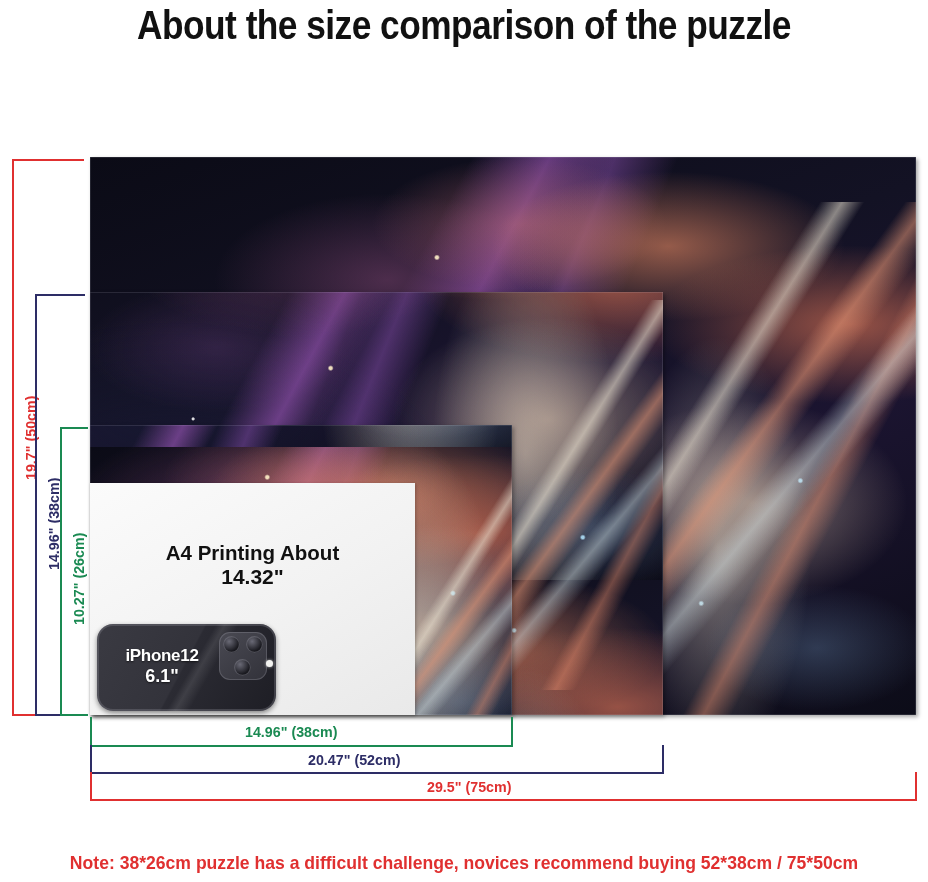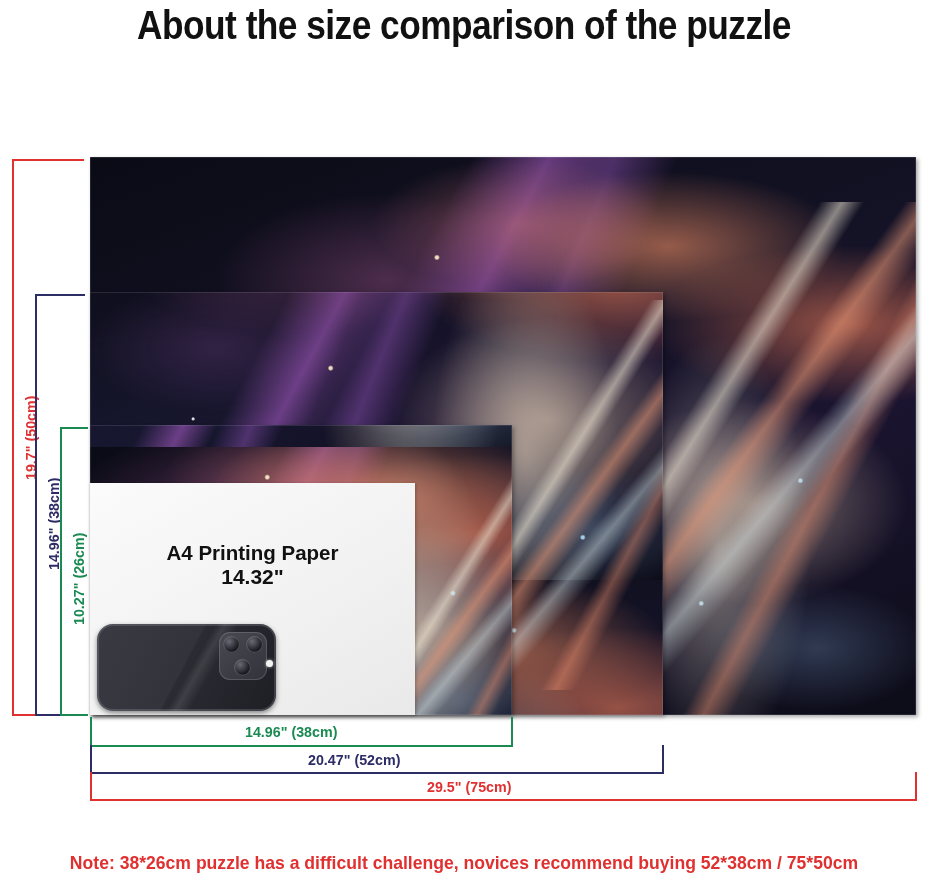--- a/index.html
+++ b/index.html
@@ -197,33 +197,37 @@
       <div class="neb" style="background-position:0 -268px;"></div>
       <div class="wing" style="right:-22%;top:-6%;height:112%;"></div>
     </div>
     <svg class="jig" viewBox="0 0 422 290" preserveAspectRatio="none">
       <rect width="422" height="290" fill="url(#pzL)"></rect>
     </svg>
   </div>
 
   <div id="a4-paper">
     <div class="a4-label">
-      <span class="l1">A4 Printing Paper</span>
+      <span class="l1">A4 Printing About</span>
       <span class="l2">14.32"</span>
     </div>
   </div>
 
   <div id="iphone">
     <div class="glint"></div>
     <div class="cam-module">
       <div class="lens l1"></div>
       <div class="lens l2"></div>
       <div class="lens l3"></div>
       <div class="flash"></div>
     </div>
+    <div class="phone-label">
+      <span class="p1">iPhone12</span>
+      <span class="p2">6.1"</span>
+    </div>
   </div>
 
   <div class="bracket">
     <div class="seg" style="left:12px;  top:159px; width:1.6px; height:557px; background:#e03030;"></div>
     <div class="seg" style="left:12px;  top:159px; width:72px;  height:1.6px; background:#e03030;"></div>
     <div class="seg" style="left:12px;  top:714px; width:72px;  height:1.6px; background:#e03030;"></div>
   </div>
   <div class="dim-text vert" style="left:22px; top:480px; color:#e03030;">19.7" (50cm)</div>
 
   <div class="bracket">

